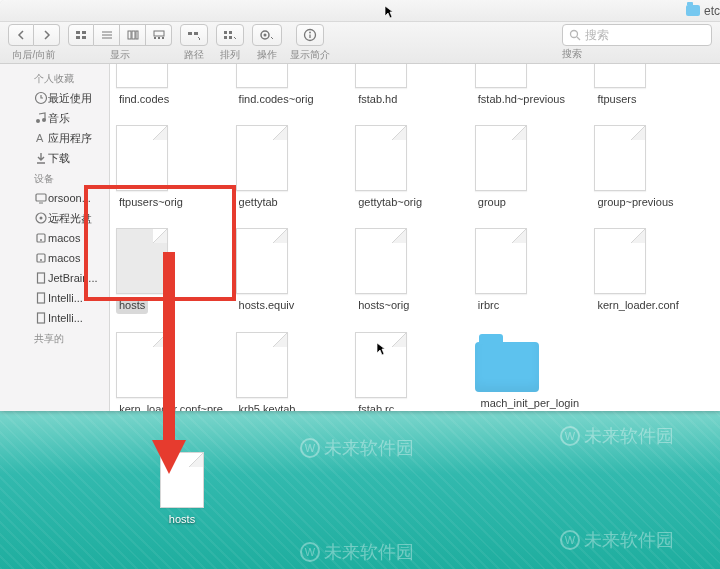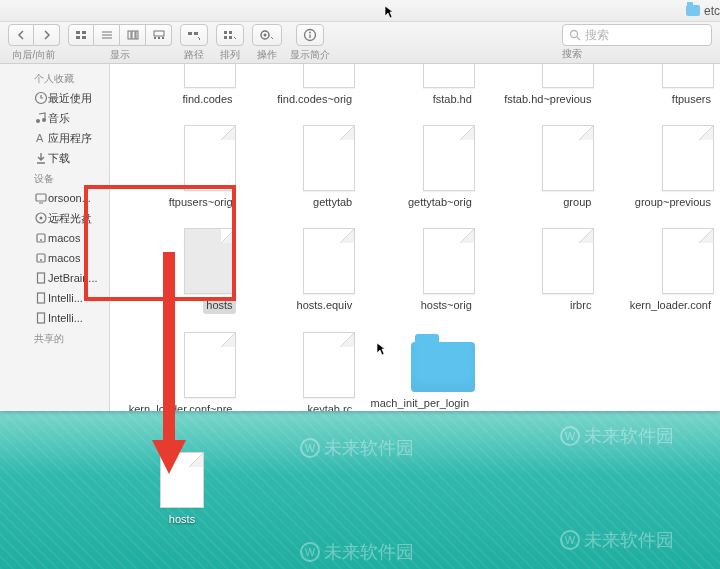--- a/index.html
+++ b/index.html
@@ -67,21 +67,21 @@
   .sb-item .ic { width:14px; height:14px; display:flex; align-items:center; justify-content:center; color:#7a7a7a; }
   .sb-item .ic svg { width:14px; height:14px; }
   
   .content {
     flex:1; overflow:hidden; position:relative; background:#fff;
   }
   .grid {
     display:grid; grid-template-columns: repeat(5, 1fr);
     padding: 4px 6px 12px 6px; row-gap: 18px;
   }
-  .cell { display:flex; flex-direction:column; align-items:flex-end; gap:4px; }
+  .cell { display:flex; flex-direction:column; align-items:flex-start; gap:4px; }
   .file-icon {
     width:52px; height:66px; background:#fff; border:1px solid #d6d6d6;
     position:relative; box-shadow: 0 1px 1px rgba(0,0,0,0.05);
   }
   .file-icon::after {
     content:""; position:absolute; top:0; right:0; width:14px; height:14px;
     background:linear-gradient(135deg, #fff 0 49%, #d6d6d6 50% 52%, #f2f2f2 53% 100%);
   }
   .folder-icon {
     width:64px; height:50px; background:#5dc2ee; border-radius:4px; position:relative; margin-top:10px;
@@ -433,21 +433,25 @@
           <div class="cell">
             <div class="file-icon"></div>
             <div class="fname">kern_loader.conf</div>
           </div>
           <div class="cell">
             <div class="file-icon"></div>
             <div class="fname">kern_loader.conf~previous</div>
           </div>
           <div class="cell">
             <div class="file-icon"></div>
-            <div class="fname">keytab.rc</div>
+            <div class="fname">krb5.keytab</div>
+          </div>
+          <div class="cell">
+            <div class="file-icon"></div>
+            <div class="fname">fstab.rc</div>
           </div>
           <div class="cell">
             <div class="folder-icon"></div>
             <div class="fname">mach_init_per_login_session.d</div>
           </div>
         </div>
     </div>
   </div>
 </div>
 

